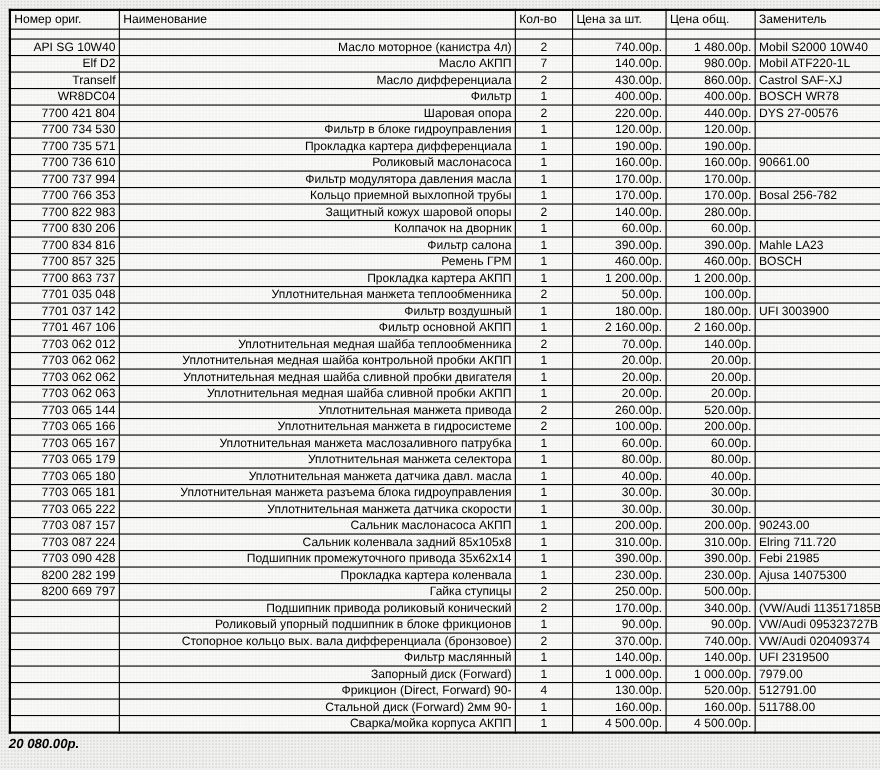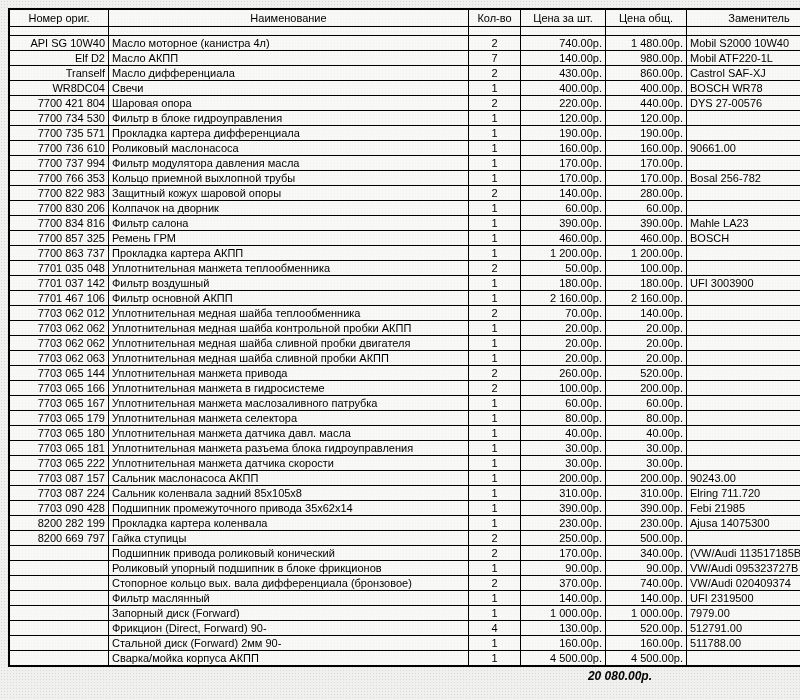--- a/index.html
+++ b/index.html
@@ -29,35 +29,35 @@
     line-height: 12px;
     padding: 0 3px;
     height: 14px;
     overflow: hidden;
     white-space: nowrap;
     background-color: rgba(252, 252, 250, 0.65);
     font-weight: normal;
     vertical-align: middle;
   }
   .parts th {
-    text-align: center;
+    text-align: left;
     height: 16px;
   }
   .parts tr.spacer-row td {
     height: 8px;
   }
   .col-num        { width: 92px;  text-align: right; }
-  .col-name       { width: 353px; text-align: left; }
+  .col-name       { width: 353px; text-align: right; }
   .col-qty        { width: 45px;  text-align: center; margin-left: 36px; }
   .col-unit_price { width: 78px;  text-align: right; }
   .col-total_price{ width: 74px;  text-align: right; }
   .col-substitute { width: 138px; text-align: left; white-space: pre-line; line-height: 13px; }
   .grand-total {
     width: 644px;
-    text-align: right;
+    text-align: left;
     padding-right: 2px;
     margin-top: 2px;
     font-size: 12px;
     font-weight: bold;
     font-style: italic;
   }
 </style>
 </head>
 <body>
 
@@ -100,21 +100,21 @@
       <tr>
         <td class="col-num">Tranself</td>
         <td class="col-name">Масло дифференциала</td>
         <td class="col-qty">2</td>
         <td class="col-unit_price">430.00р.</td>
         <td class="col-total_price">860.00р.</td>
         <td class="col-substitute">Castrol SAF-XJ</td>
       </tr>
       <tr>
         <td class="col-num">WR8DC04</td>
-        <td class="col-name">Свечи</td>
+        <td class="col-name">Фильтр</td>
         <td class="col-qty">1</td>
         <td class="col-unit_price">400.00р.</td>
         <td class="col-total_price">400.00р.</td>
         <td class="col-substitute">BOSCH WR78</td>
       </tr>
       <tr>
         <td class="col-num">7700 421 804</td>
         <td class="col-name">Шаровая опора</td>
         <td class="col-qty">2</td>
         <td class="col-unit_price">220.00р.</td>

